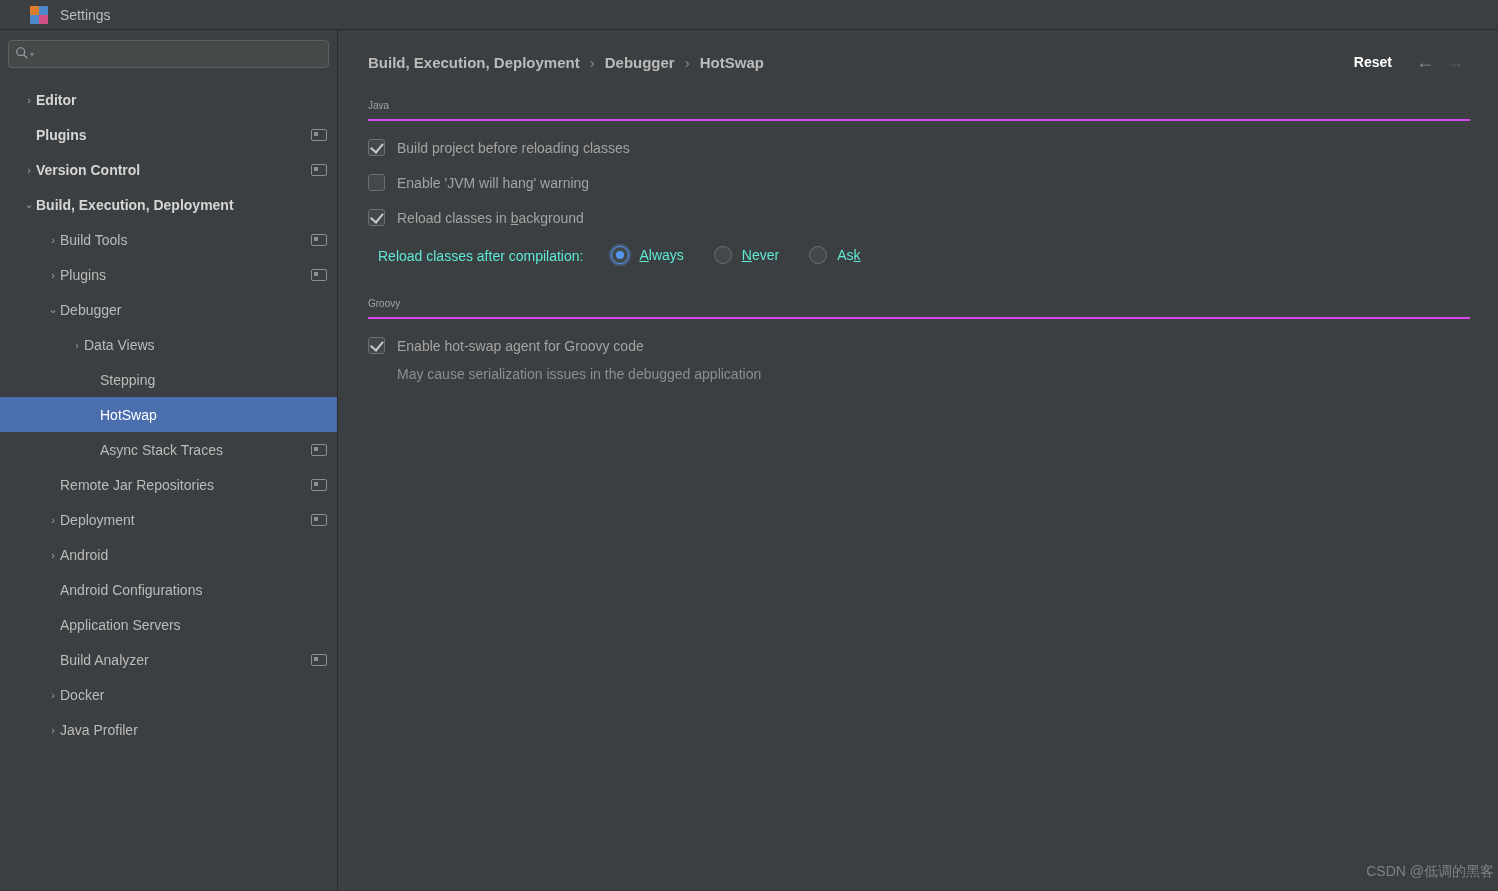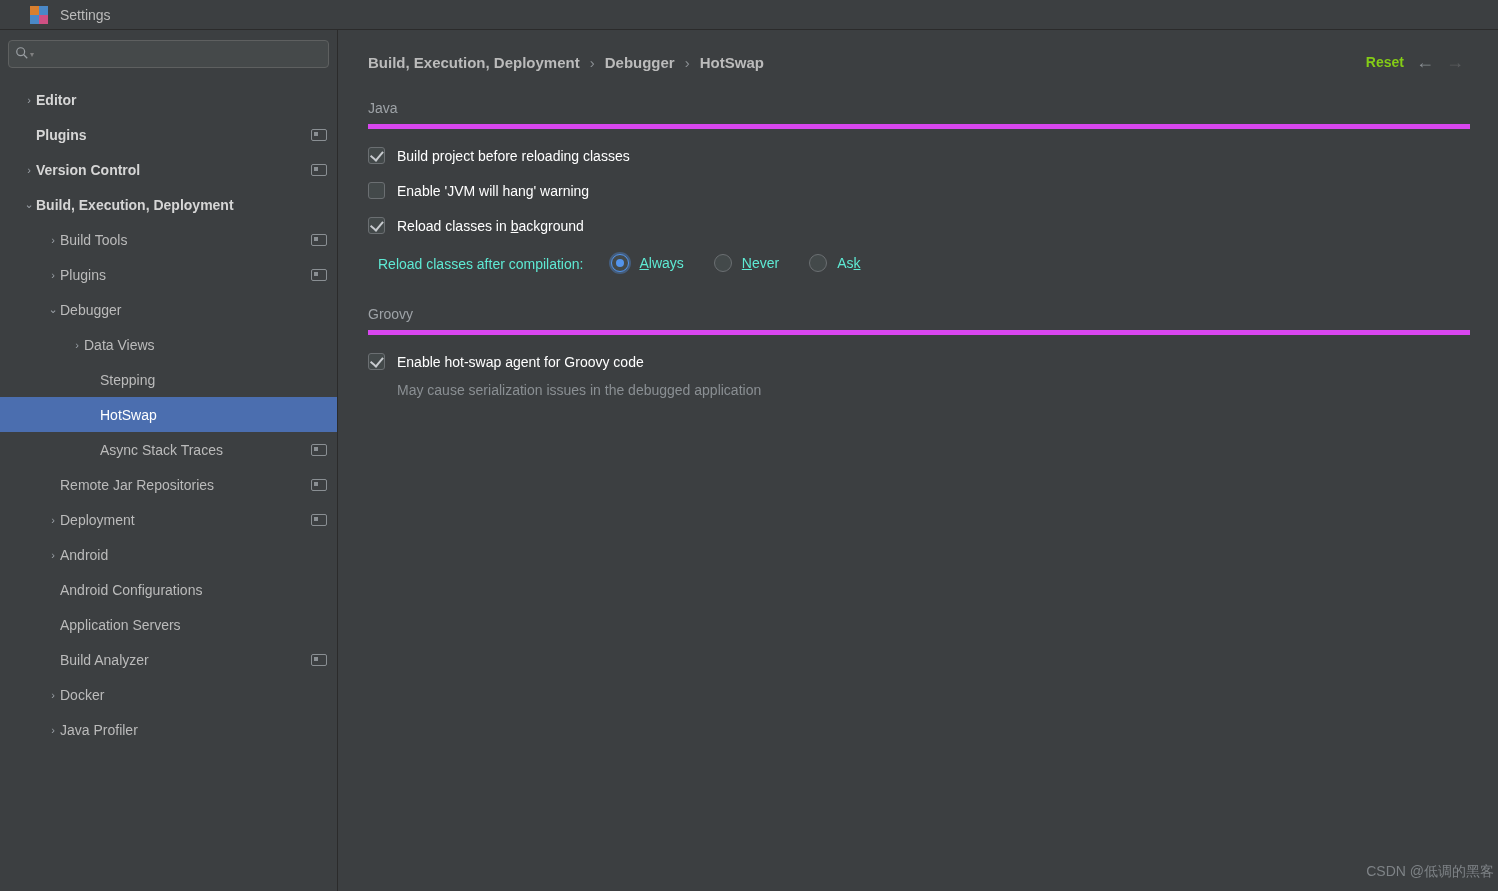--- a/index.html
+++ b/index.html
@@ -29,26 +29,26 @@
   .tree-row .proj::after{content:"";position:absolute;left:2px;top:2px;width:4px;height:4px;background:#8a8f93}
   .d0{padding-left:22px}
   .d1{padding-left:46px}
   .d2{padding-left:70px}
   .d3{padding-left:86px}
   .content{flex:1;display:flex;flex-direction:column;background:#3c3f41;padding:0 28px 0 0}
   .crumbbar{display:flex;align-items:center;height:64px;padding-left:30px}
   .crumbs{flex:1;display:flex;align-items:center;gap:10px;font-size:15px}
   .crumbs .seg{color:#bbbbbb;font-weight:600}
   .crumbs .sep{color:#8a8f93}
-  .reset{color:#84cc16;font-weight:600;margin-right:6px;cursor:pointer}
+  .reset{color:#ffffff;font-weight:600;margin-right:18px;cursor:pointer}
   .navbtn{color:#8a8f93;font-size:18px;padding:0 6px;cursor:default}
   .navbtn.disabled{color:#5a5d5e}
   .section{padding:0 0 0 30px}
-  .section-title{color:#9ea3a7;font-size:14px;border-bottom:5px solid #d946ef;padding-bottom:8px;margin:6px 0 16px 0}
-  .opt{display:flex;align-items:center;margin:18px 0;color:#ffffff}
+  .section-title{color:#9ea3a7;font-size:10px;border-bottom:2px solid #d946ef;padding-bottom:8px;margin:6px 0 16px 0}
+  .opt{display:flex;align-items:center;margin:18px 0;color:#a3a3a3}
   .chk{width:17px;height:17px;border:1px solid #6b6f72;border-radius:3px;margin-right:12px;display:inline-flex;align-items:center;justify-content:center;background:#43494a;flex-shrink:0}
   .chk.checked{background:#43494a}
   .chk.checked::after{content:"";display:block;width:6px;height:10px;border:solid #c9ccd0;border-width:0 2px 2px 0;transform:rotate(40deg) translate(-1px,-1px)}
   .radiorow{display:flex;align-items:flex-end;margin:20px 0 28px 10px;color:#5eead4}
   .radiorow .rlabel{margin-right:28px}
   .radio{display:inline-flex;align-items:center;margin-right:30px}
   .radio .r{width:18px;height:18px;border:1px solid #6b6f72;border-radius:50%;margin-right:10px;display:inline-flex;align-items:center;justify-content:center;background:#43494a}
   .radio.checked .r{border-color:#5394ec;box-shadow:0 0 0 2px rgba(83,148,236,.35)}
   .radio.checked .r::after{content:"";width:8px;height:8px;border-radius:50%;background:#5394ec}
   .under{text-decoration:underline}

